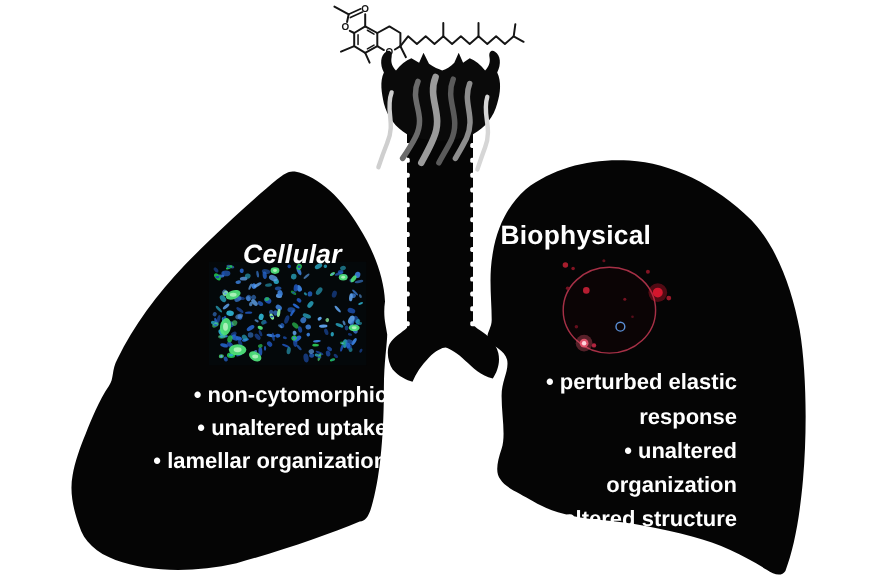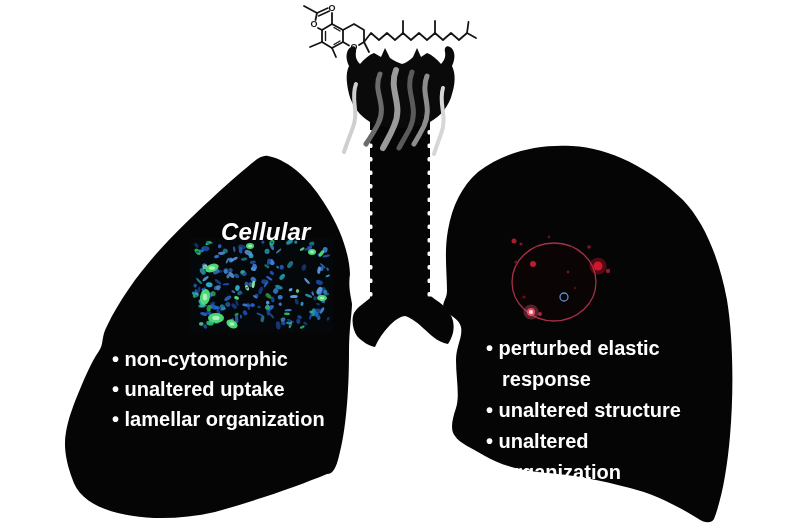--- a/index.html
+++ b/index.html
@@ -4,24 +4,24 @@
 <style>
   html,body{margin:0;padding:0;background:#ffffff;}
   #figure{position:relative;width:800px;height:530px;background:#ffffff;overflow:hidden;
           font-family:"Liberation Sans", sans-serif;}
   #art{position:absolute;left:0;top:0;}
   .lung-title{position:absolute;color:#ffffff;font-weight:bold;font-size:24px;letter-spacing:0.2px;}
   #title-cellular{left:221px;top:218px;font-style:italic;}
   #title-biophysical{left:455px;top:201px;}
   ul.notes{position:absolute;margin:0;padding:0;list-style:none;color:#ffffff;
            font-weight:bold;font-size:20px;line-height:30px;}
-  ul.notes li{padding-left:16px;text-indent:-16px;}
+  ul.notes li{padding-left:16px;text-indent:-16px;text-align:right;}
   ul.notes li::before{content:"\2022\00a0";}
   #notes-left{left:112px;top:344px;width:240px;}
-  #notes-right{left:486px;top:333px;width:222px;line-height:31px;}
+  #notes-right{left:448px;top:333px;width:222px;line-height:31px;}
 </style>
 </head>
 <body>
 
 <div id="figure">
 
   <svg id="art" width="800" height="530" viewBox="0 0 800 530">
 
     <g id="chem" stroke="#151515" stroke-width="1.8" fill="none" stroke-linecap="round" stroke-linejoin="round">
 
@@ -359,25 +359,26 @@
         <circle cx="531" cy="312" r="4" fill="#e8556e" opacity="0.92"></circle>
         <circle cx="531" cy="312" r="2" fill="#ffd6de"></circle>
         <circle cx="540" cy="314" r="2" fill="#c22744" opacity="0.92"></circle>
         <circle cx="575" cy="288" r="1.2" fill="#5f0e1c" opacity="0.92"></circle>
         <circle cx="564" cy="297" r="4" fill="none" stroke="#5b8fd6" stroke-width="1.3"></circle>
       </g>
   </svg>
 
   <div class="lung-title" id="title-cellular">Cellular</div>
 
+  <div class="lung-title" id="title-biophysical">Biophysical</div>
 
   <ul class="notes" id="notes-left">
     <li>non-cytomorphic</li>
     <li>unaltered uptake</li>
     <li>lamellar organization</li>
   </ul>
 
   <ul class="notes" id="notes-right">
     <li>perturbed elastic response</li>
+    <li>unaltered organization</li>
     <li>unaltered structure</li>
-    <li>unaltered organization</li>
   </ul>
 </div>
 
 </body></html>

